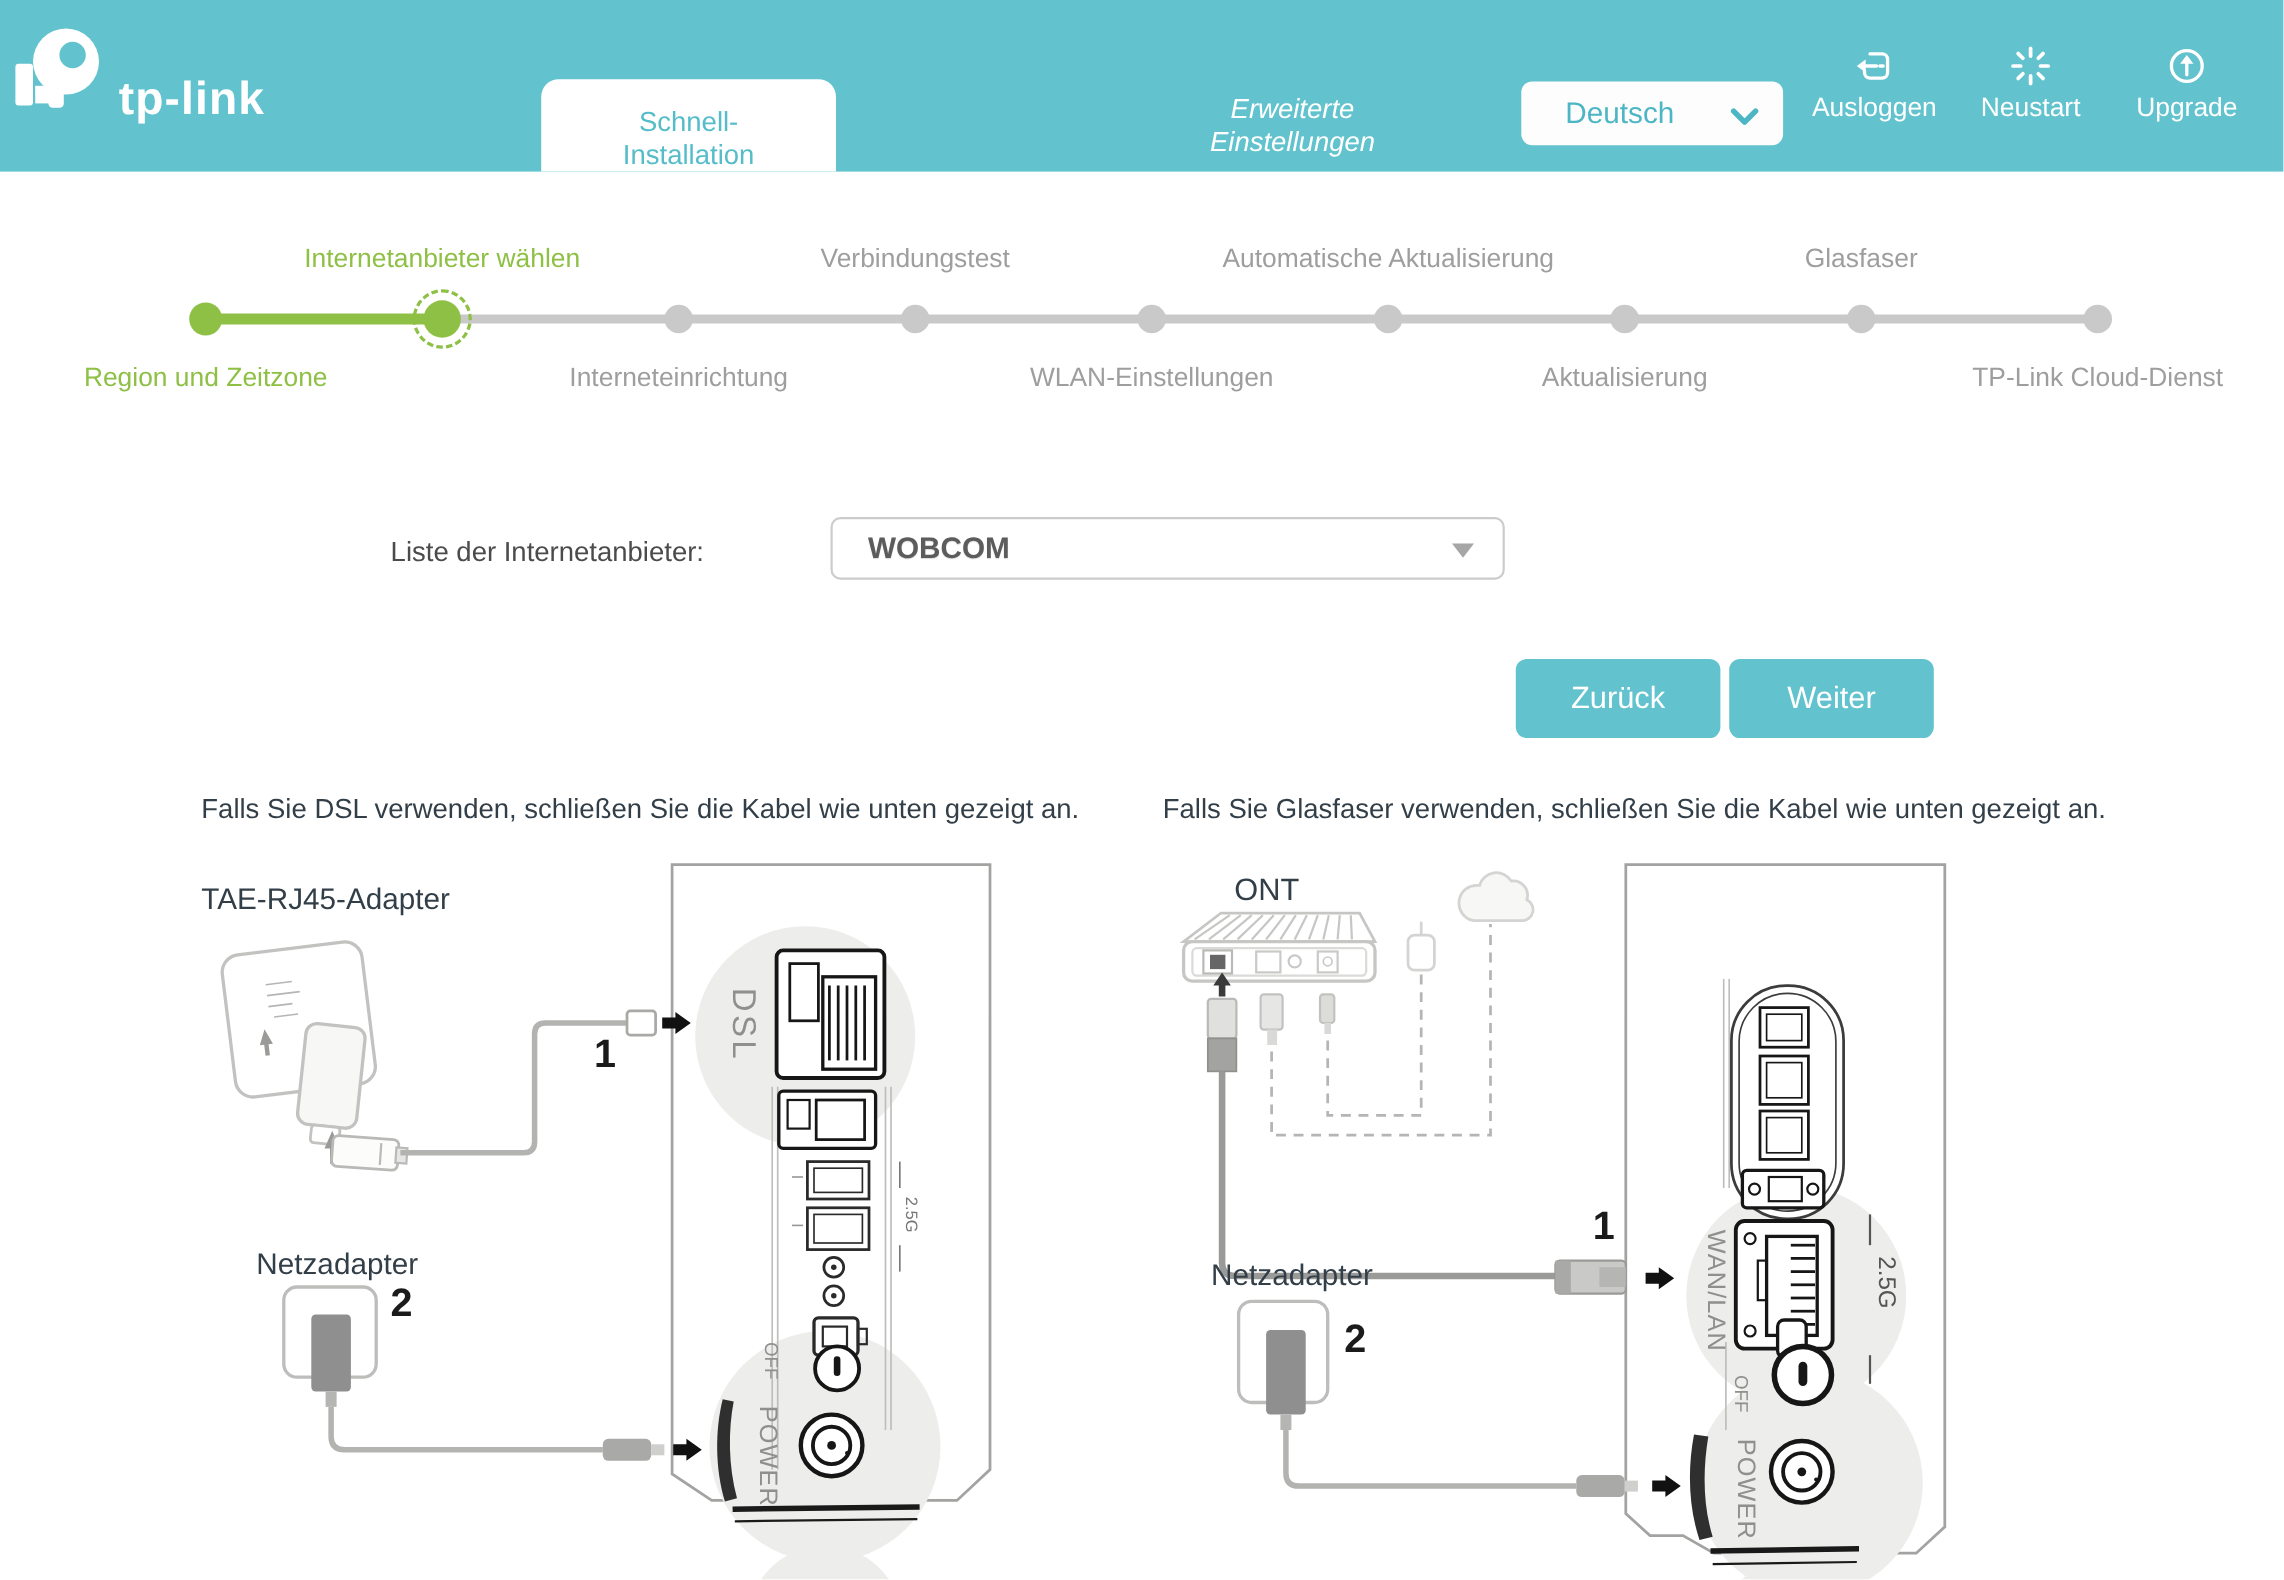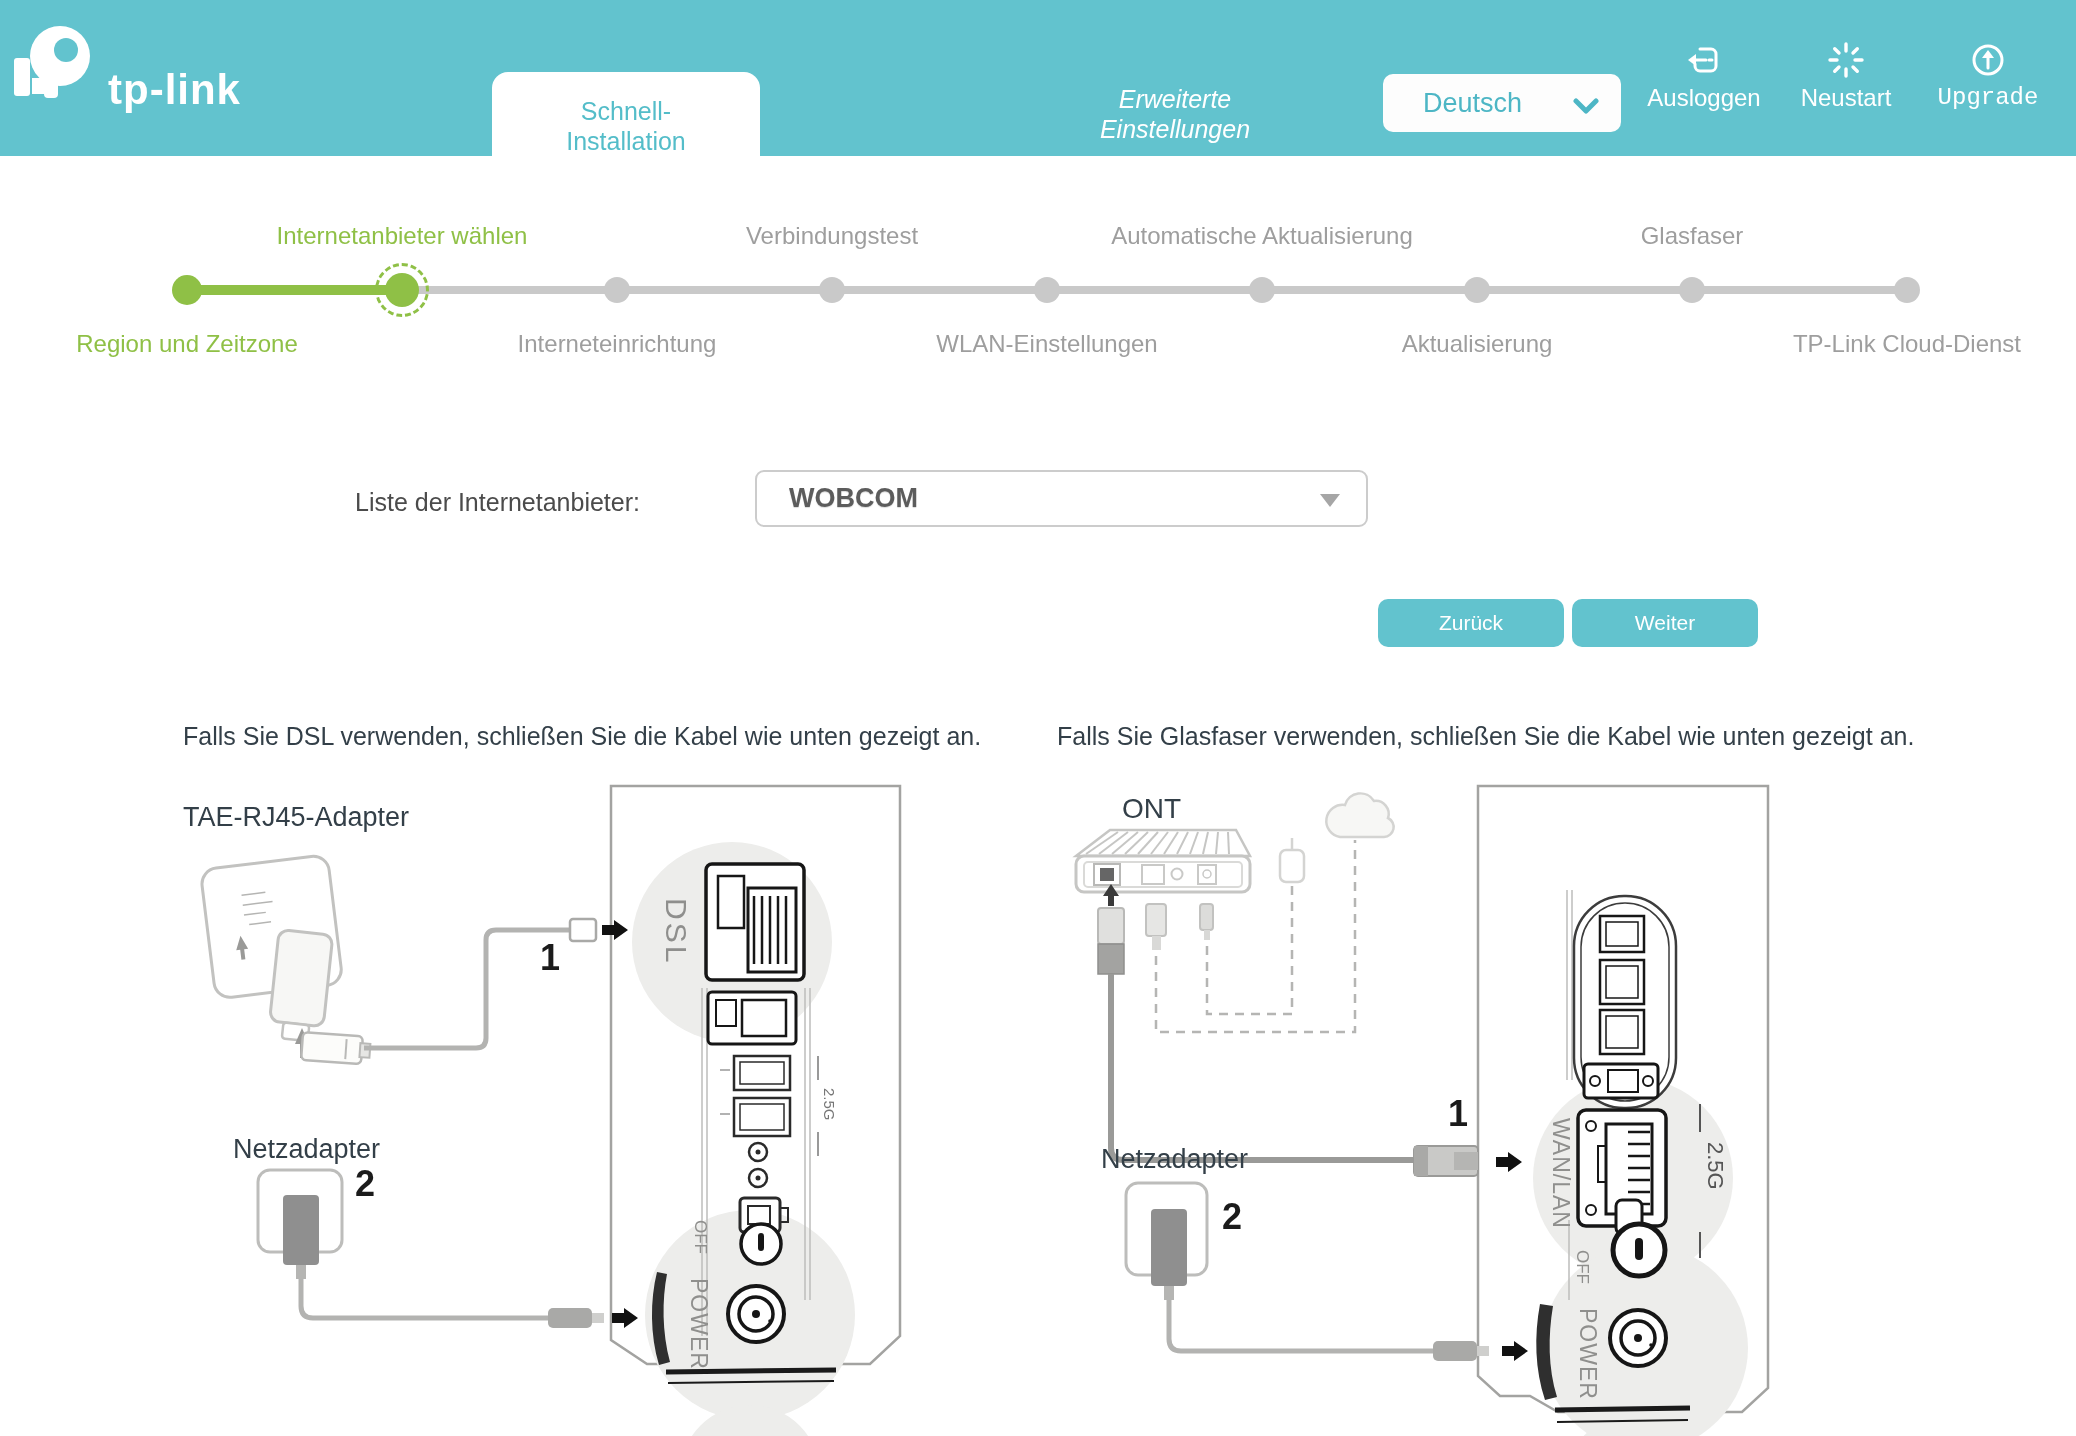--- a/index.html
+++ b/index.html
@@ -44,22 +44,22 @@
 
   
   .form-label{position:absolute;left:330px;top:488px;width:310px;text-align:right;font-size:25px;color:#4b4b4b;}
   .provider-select{position:absolute;left:755px;top:470px;width:613px;height:57px;background:#fff;
        border:2px solid #ccc;border-radius:9px;box-sizing:border-box;display:flex;align-items:center;cursor:pointer;}
   .provider-value{margin-left:32px;font-size:27px;color:#5c5c5c;font-weight:600;text-shadow:0 1px 1px rgba(0,0,0,0.15);}
   .provider-caret{position:absolute;right:26px;top:22px;width:0;height:0;
        border-left:10px solid transparent;border-right:10px solid transparent;border-top:13px solid #a6a6a6;}
 
   
-  .btn{position:absolute;top:599px;width:186px;height:48px;background:#62c3ce;border:none;border-radius:10px;
-       color:#fff;font-size:21px;font-family:"Liberation Sans",sans-serif;cursor:pointer;}
+  .btn{position:absolute;top:599px;width:186px;height:72px;background:#62c3ce;border:none;border-radius:10px;
+       color:#fff;font-size:28px;font-family:"Liberation Sans",sans-serif;cursor:pointer;}
   .btn.back{left:1378px;}
   .btn.next{left:1572px;}
 
   
   .instruction{position:absolute;top:722px;font-size:25px;color:#333f48;}
   .instruction.left{left:183px;}
   .instruction.right{left:1057px;}
   svg.diagram{position:absolute;top:780px;}
   svg text{font-family:"Liberation Sans",sans-serif;}
 </style>
@@ -109,21 +109,21 @@
         <line x1="34" y1="18" x2="27" y2="18"></line>
         <line x1="29.3" y1="29.3" x2="25" y2="25"></line>
         <line x1="18" y1="34" x2="18" y2="27"></line>
         <line x1="6.7" y1="29.3" x2="11" y2="25"></line>
         <line x1="2" y1="18" x2="9" y2="18"></line>
         <line x1="6.7" y1="6.7" x2="11" y2="11"></line>
       </g>
     </svg>
     <span class="lbl">Neustart</span>
   </div>
-  <div class="hdr-action" style="left:1923px;font-family:Liberation Mono, monospace;">
+  <div class="hdr-action" style="left:1923px;">
     <svg class="ic" width="36" height="36" viewBox="0 0 36 36">
       <circle cx="18" cy="18" r="14" fill="none" stroke="#fff" stroke-width="3"></circle>
       <line x1="18" y1="26" x2="18" y2="14" stroke="#fff" stroke-width="3" stroke-linecap="round"></line>
       <polygon points="12,16 18,8 24,16" fill="#fff"></polygon>
     </svg>
     <span class="lbl">Upgrade</span>
   </div>
 </div>
 
 <div class="stepper">

